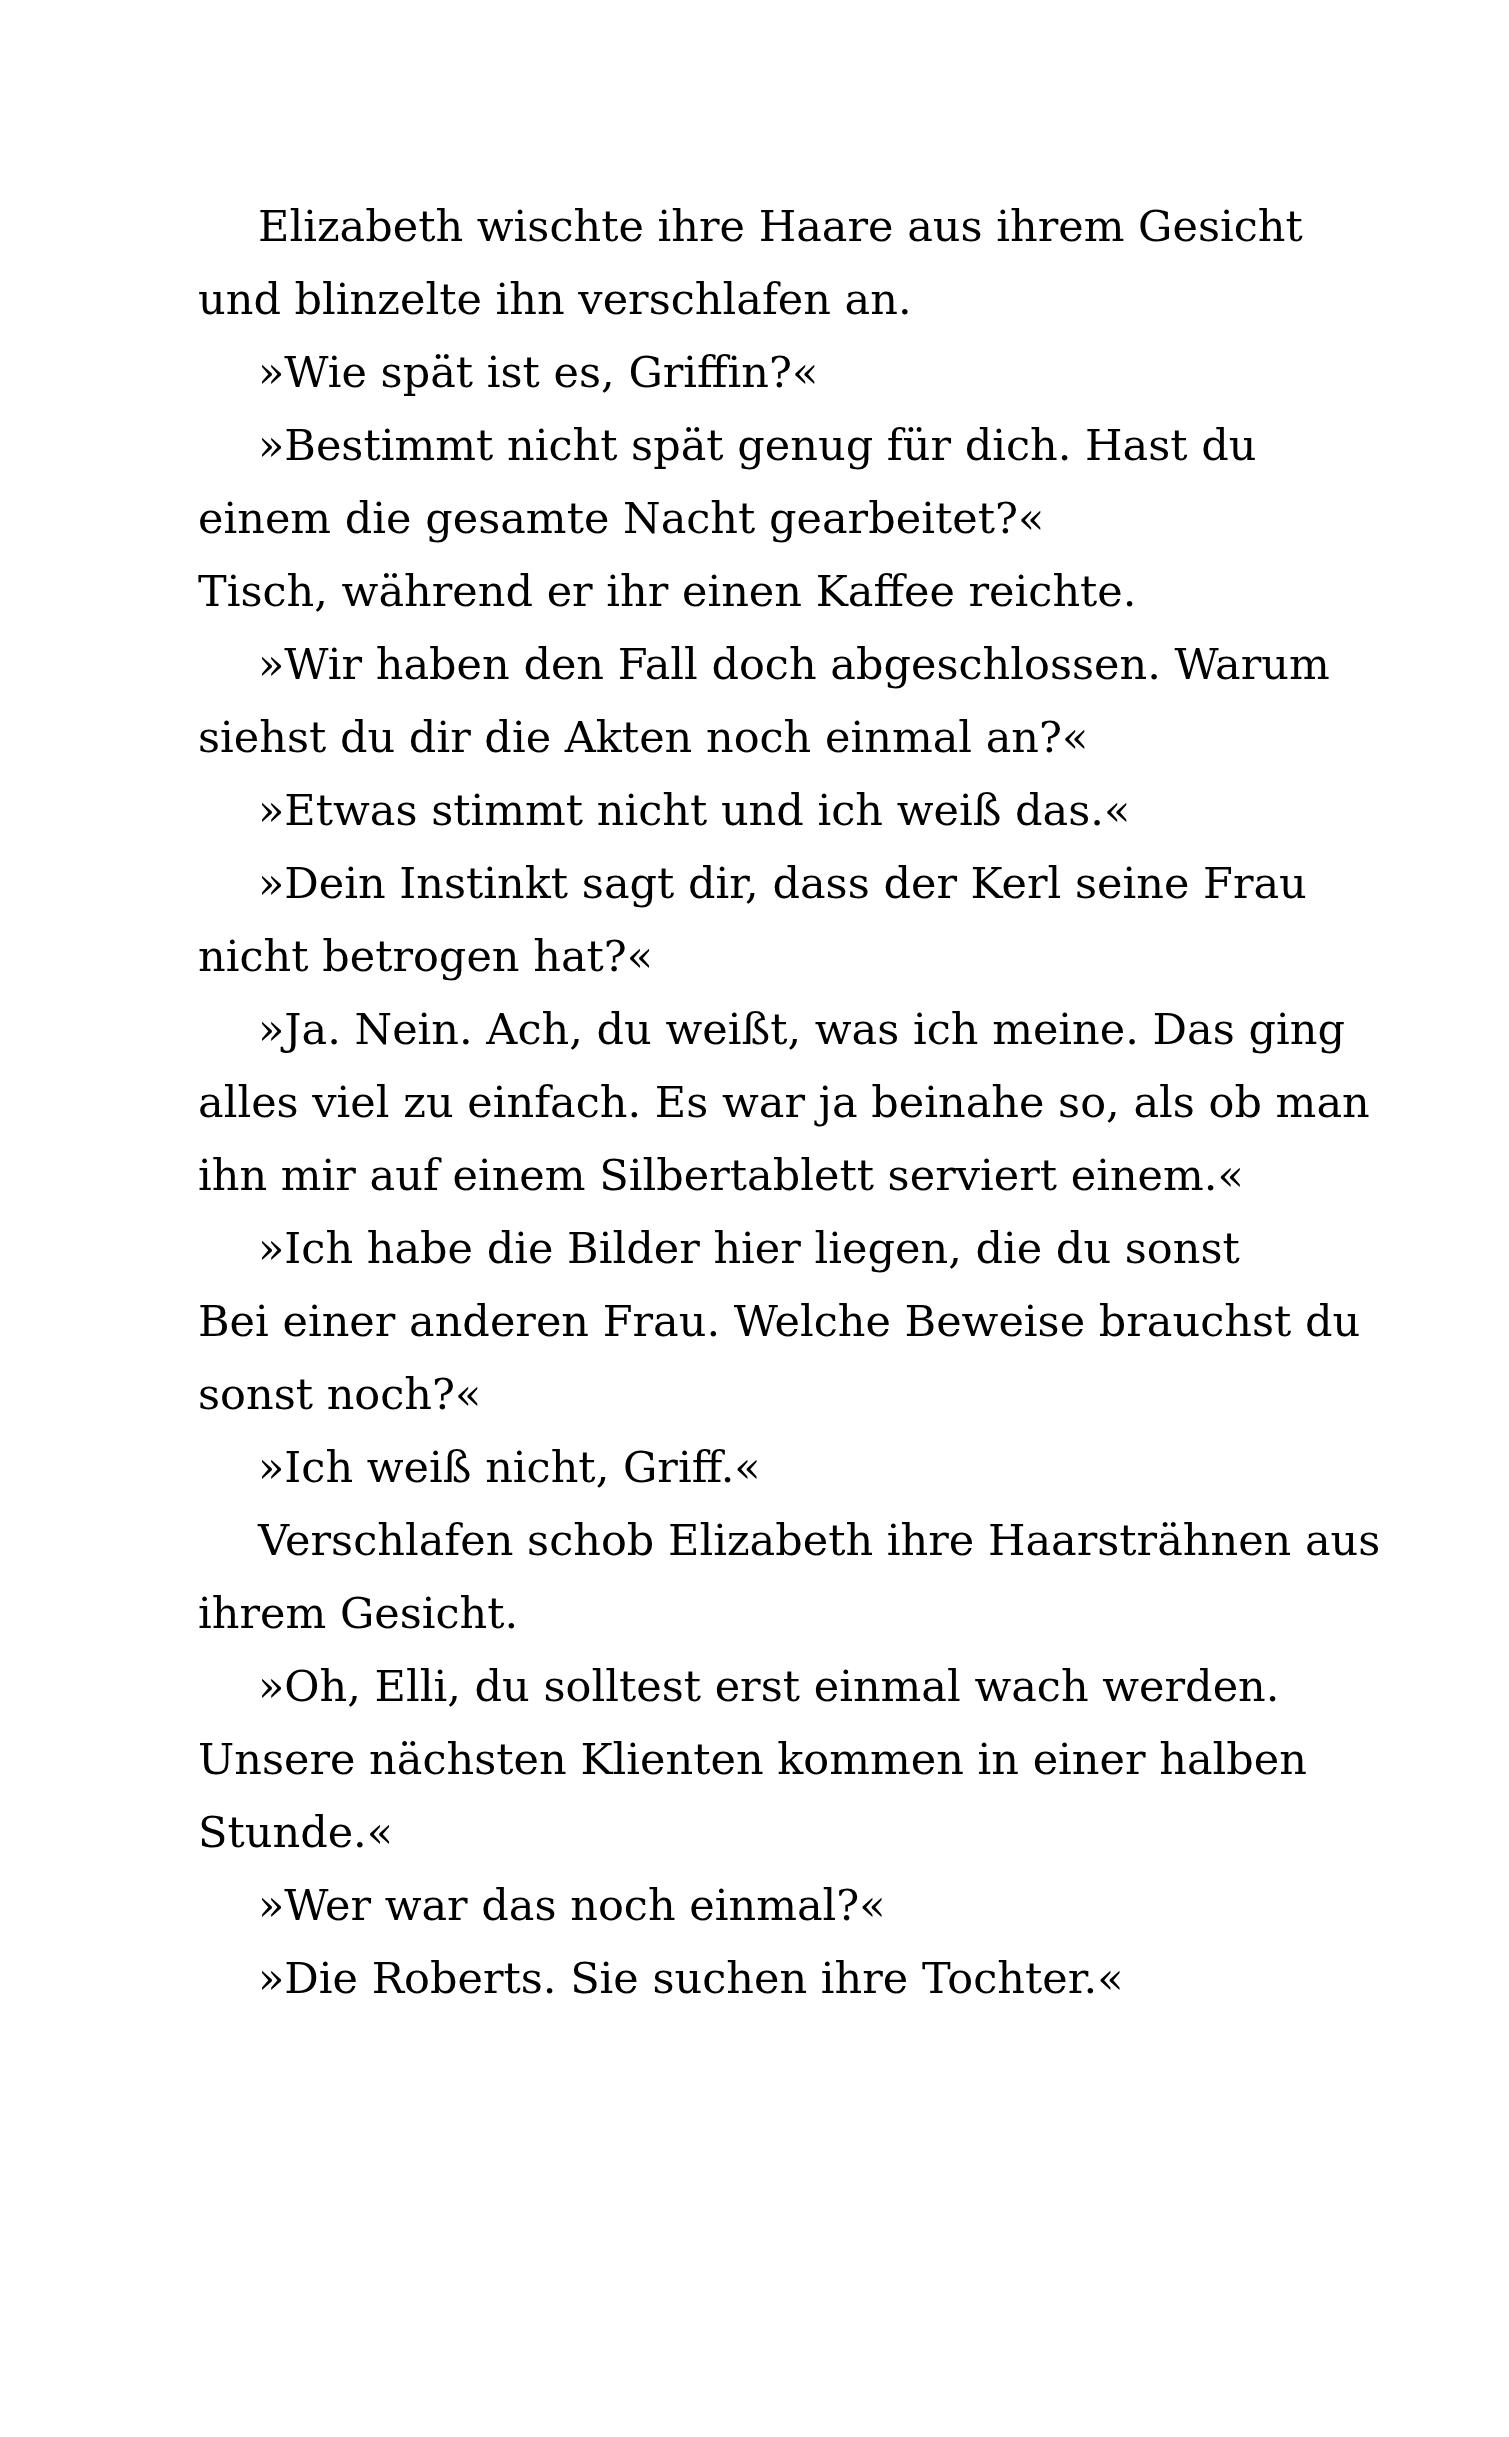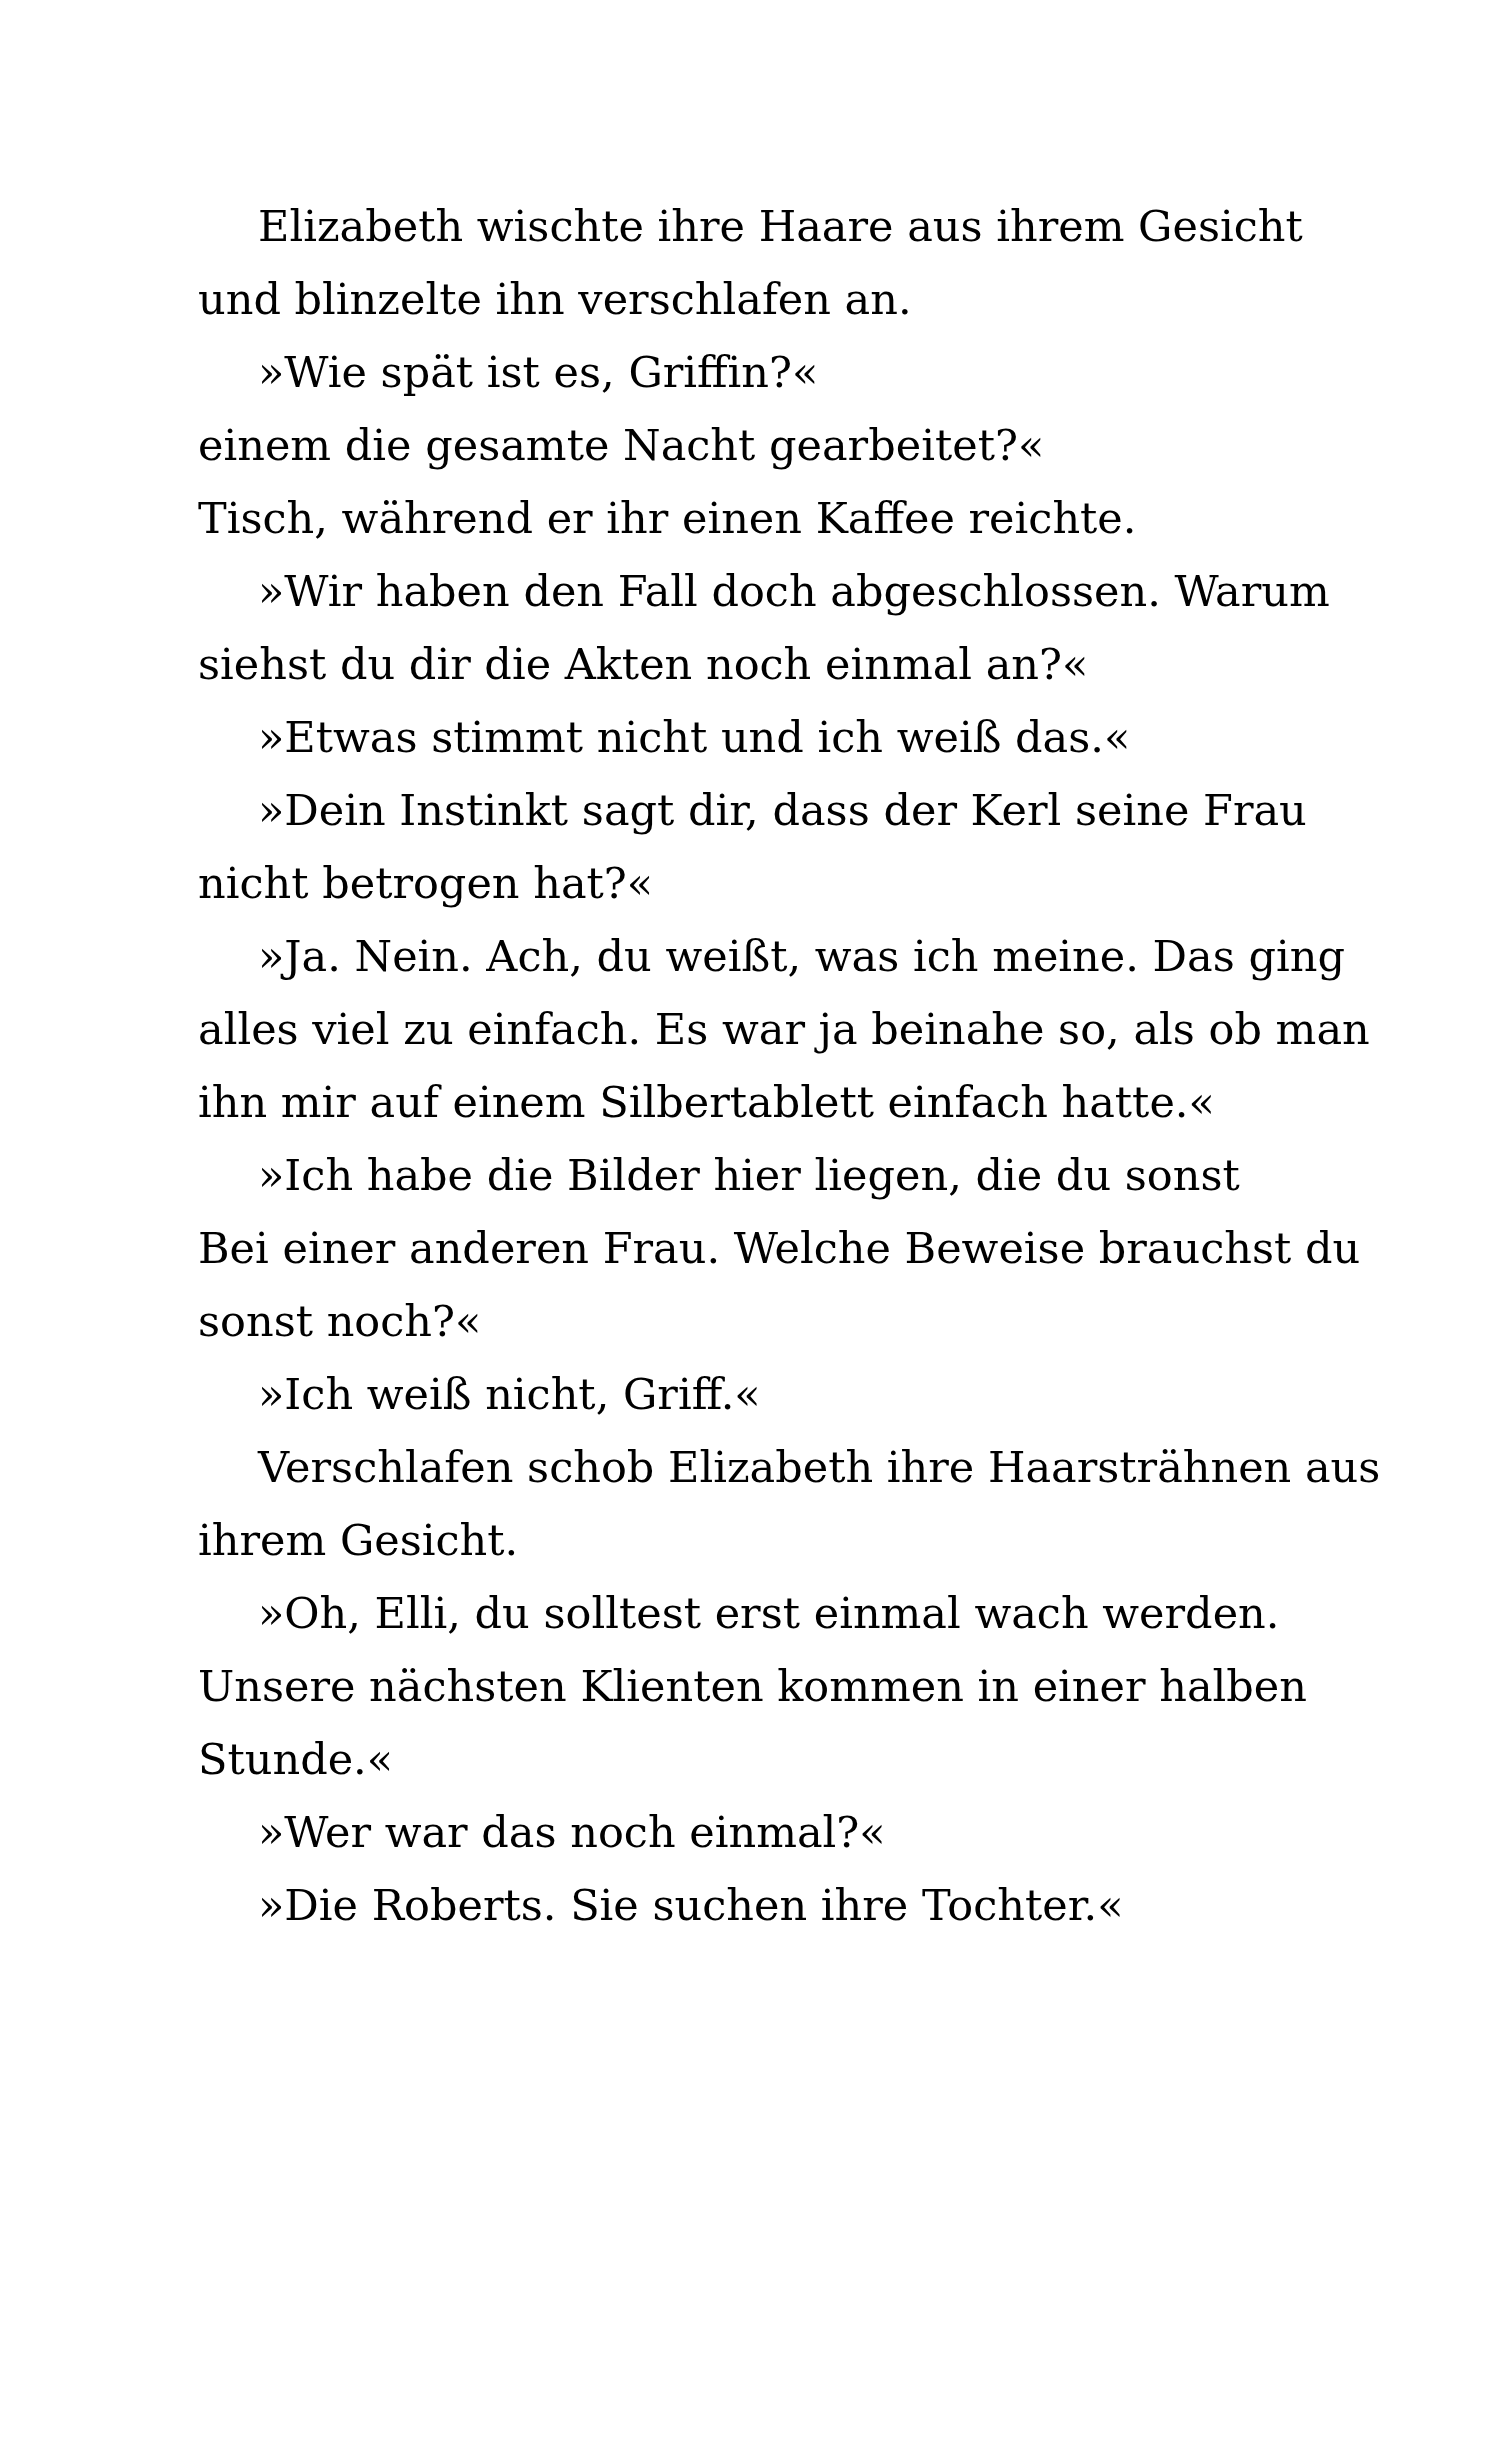--- a/index.html
+++ b/index.html
@@ -54,30 +54,31 @@
   }
 </style>
 </head>
 <body>
 
 <div class="page">
   <div class="text-block">
       <div class="text-line indent">Elizabeth wischte ihre Haare aus ihrem Gesicht</div>
       <div class="text-line">und blinzelte ihn verschlafen an.</div>
       <div class="text-line indent">»Wie spät ist es, Griffin?«</div>
+      <div class="text-line indent">»Bestimmt nicht spät genug für dich. Hast du</div>
       <div class="text-line">einem die gesamte Nacht gearbeitet?«</div>
       <div class="text-line">Tisch, während er ihr einen Kaffee reichte.</div>
       <div class="text-line indent">»Wir haben den Fall doch abgeschlossen. Warum</div>
       <div class="text-line">siehst du dir die Akten noch einmal an?«</div>
       <div class="text-line indent">»Etwas stimmt nicht und ich weiß das.«</div>
       <div class="text-line indent">»Dein Instinkt sagt dir, dass der Kerl seine Frau</div>
       <div class="text-line">nicht betrogen hat?«</div>
       <div class="text-line indent">»Ja. Nein. Ach, du weißt, was ich meine. Das ging</div>
       <div class="text-line">alles viel zu einfach. Es war ja beinahe so, als ob man</div>
-      <div class="text-line">ihn mir auf einem Silbertablett einfach hatte.«</div>
+      <div class="text-line">ihn mir auf einem Silbertablett serviert einem.«</div>
       <div class="text-line indent">»Ich habe die Bilder hier liegen, die du sonst</div>
       <div class="text-line">Bei einer anderen Frau. Welche Beweise brauchst du</div>
       <div class="text-line">sonst noch?«</div>
       <div class="text-line indent">»Ich weiß nicht, Griff.«</div>
       <div class="text-line indent">Verschlafen schob Elizabeth ihre Haarsträhnen aus</div>
       <div class="text-line">ihrem Gesicht.</div>
       <div class="text-line indent">»Oh, Elli, du solltest erst einmal wach werden.</div>
       <div class="text-line">Unsere nächsten Klienten kommen in einer halben</div>
       <div class="text-line">Stunde.«</div>
       <div class="text-line indent">»Wer war das noch einmal?«</div>

